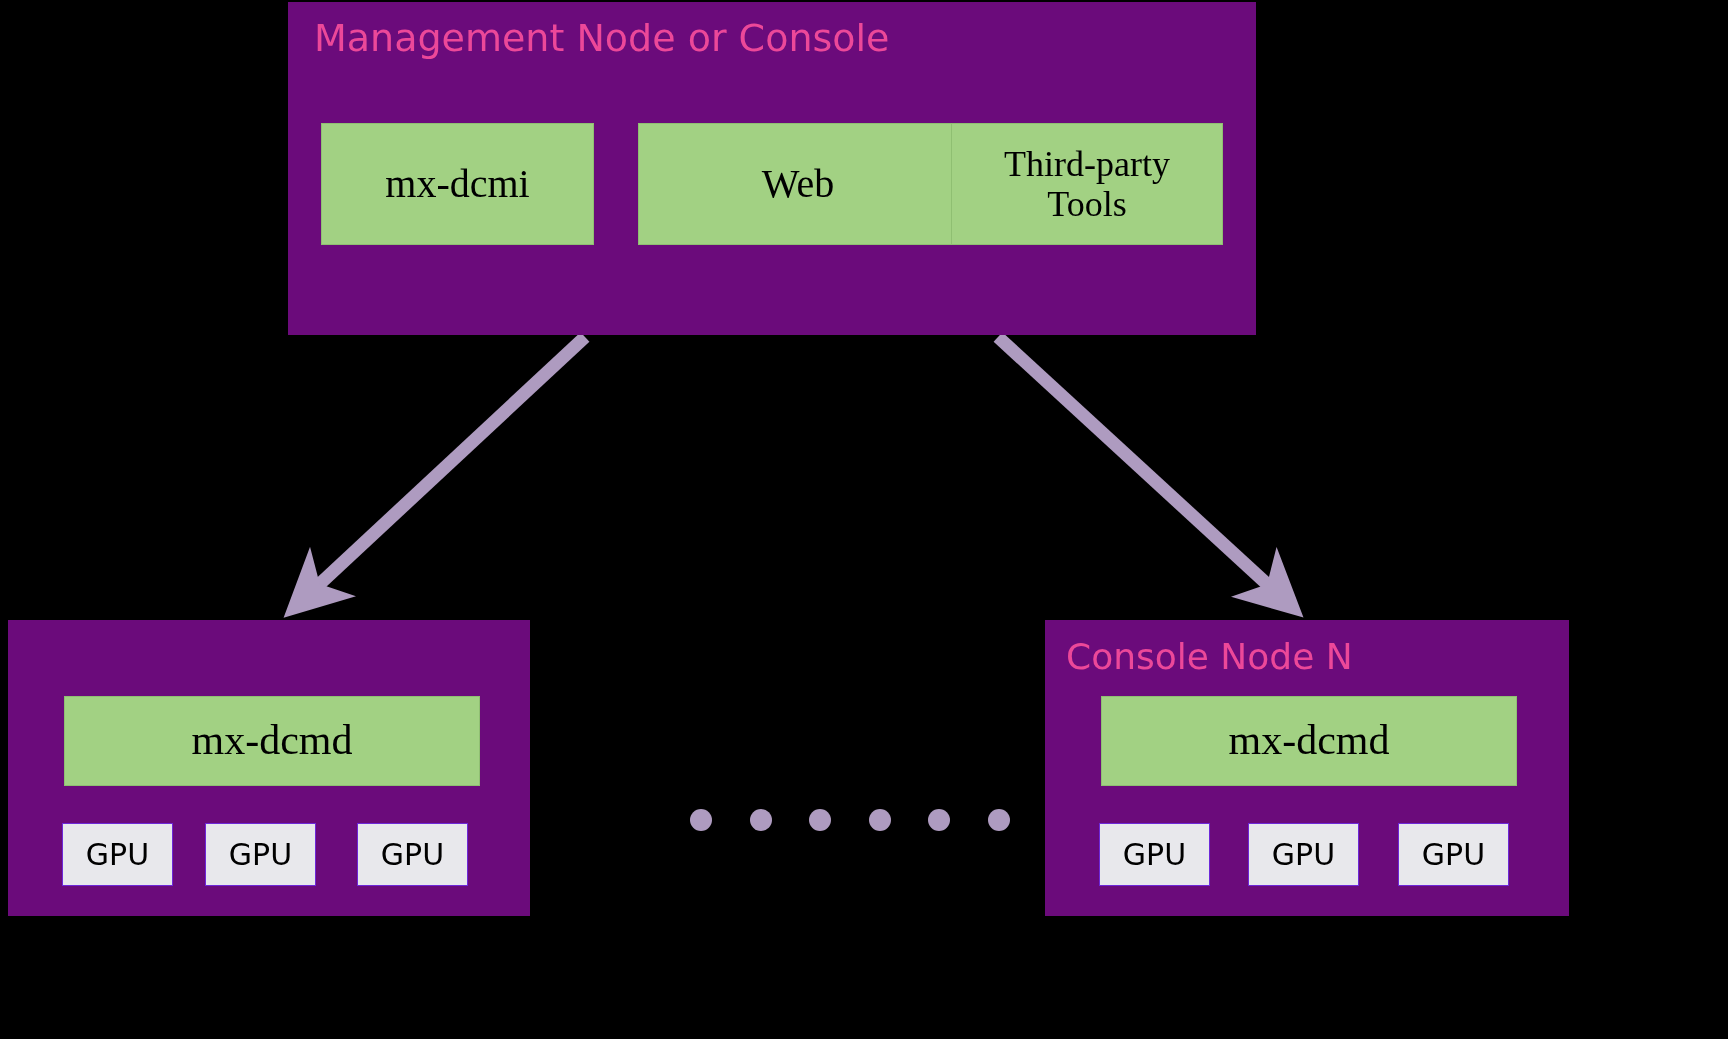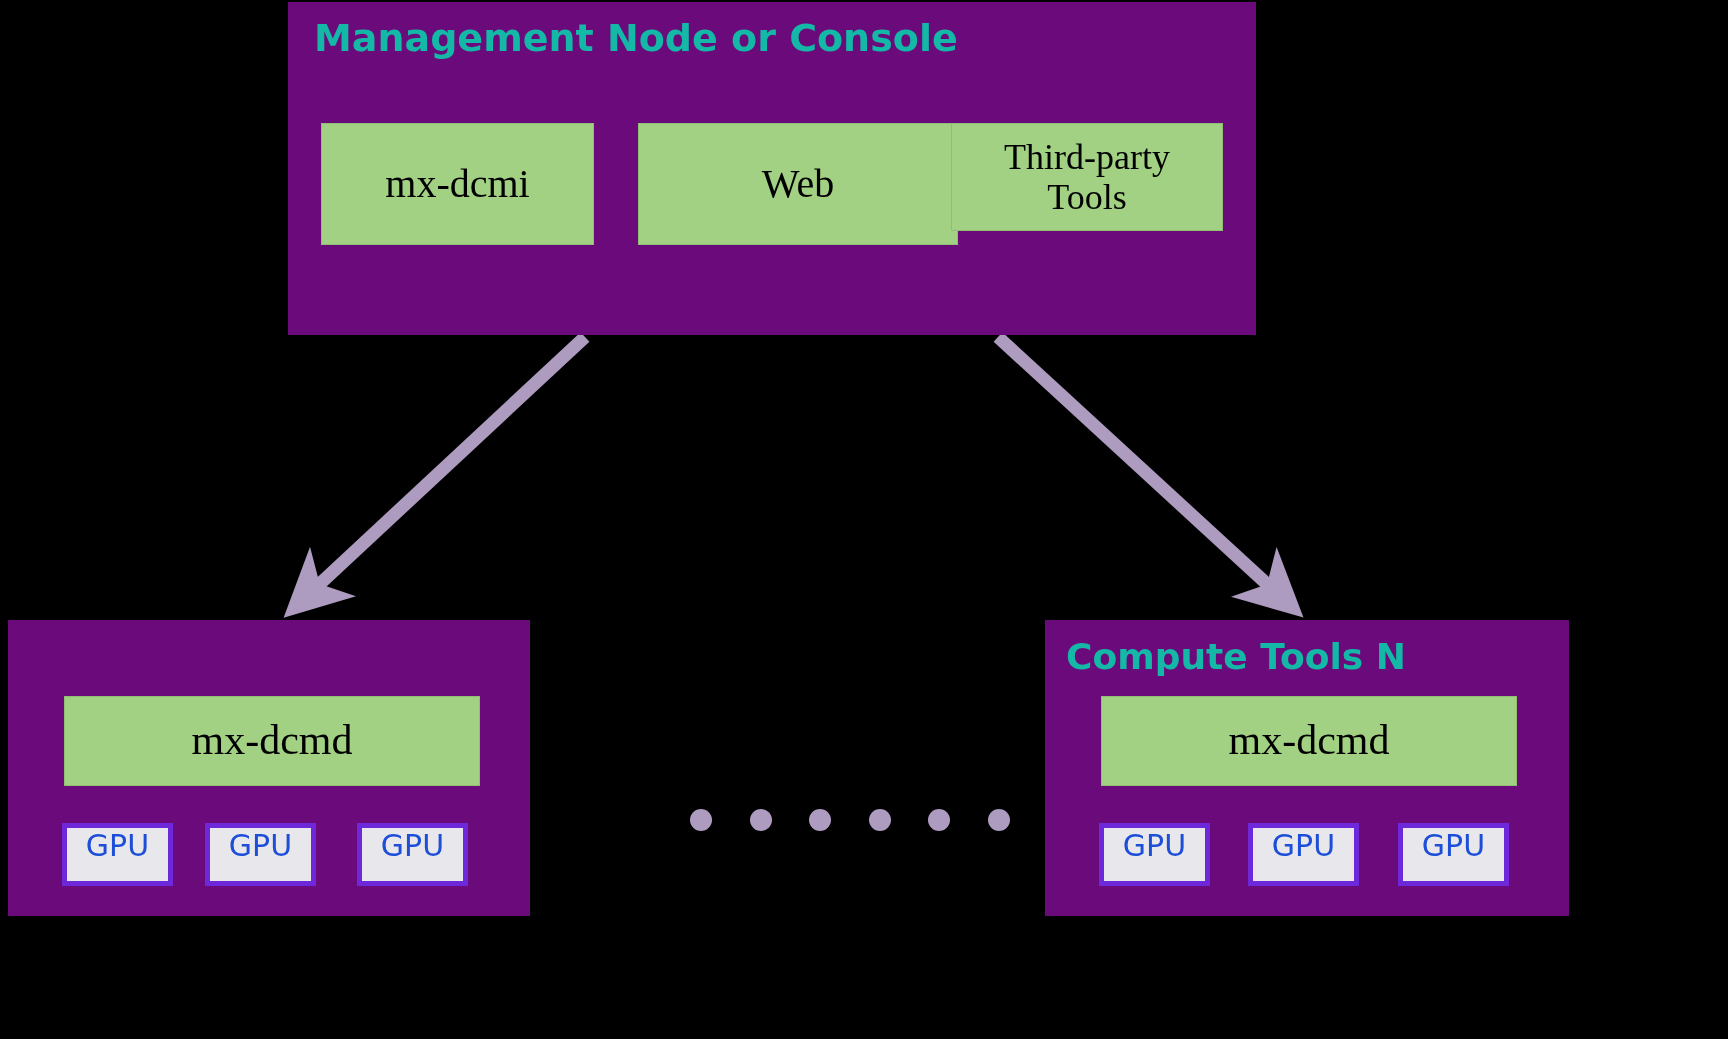--- a/index.html
+++ b/index.html
@@ -18,22 +18,22 @@
   }
 
   
   .node-box {
     position: absolute;
     background: #6B0B7B;
     box-sizing: border-box;
   }
   .node-title {
     position: absolute;
-    color: #14b8a6;
-    font-weight: 700;
+    color: #ec4899;
+    font-weight: 400;
     white-space: nowrap;
     letter-spacing: 0px;
   }
 
   .green-box {
     position: absolute;
     background: #A2D183;
     border: 1px solid #8FBF72;
     box-sizing: border-box;
     display: flex;
@@ -41,26 +41,26 @@
     justify-content: center;
     text-align: center;
     color: #000000;
     line-height: 1.12;
     font-family: Liberation Serif, serif;
   }
 
   .gpu-box {
     position: absolute;
     background: #E8E8EC;
-    border: 5px solid #6d28d9;
+    border: 1px solid #6d28d9;
     box-sizing: border-box;
     display: flex;
-    align-items: flex-start;
+    align-items: center;
     justify-content: center;
-    color: #1d4ed8;
+    color: #000000;
   }
 
   
   #mgmt-node {
     left: 288px;
     top: 2px;
     width: 968px;
     height: 333px;
   }
   #mgmt-title {
@@ -79,21 +79,21 @@
     left: 638px;
     top: 123px;
     width: 320px;
     height: 122px;
     font-size: 40px;
   }
   #box-third-party {
     left: 951px;
     top: 123px;
     width: 272px;
-    height: 108px;
+    height: 122px;
     font-size: 36px;
     flex-direction: column;
   }
 
   
   #compute-node-1 {
     left: 8px;
     top: 620px;
     width: 522px;
     height: 296px;
@@ -222,21 +222,21 @@
     <span class="dot"></span>
     <span class="dot"></span>
     <span class="dot"></span>
     <span class="dot"></span>
     <span class="dot"></span>
     <span class="dot"></span>
   </div>
 
   <div id="compute-node-n" class="node-box"></div>
 
-  <div id="compute-n-title" class="node-title">Compute Tools N</div>
+  <div id="compute-n-title" class="node-title">Console Node N</div>
 
   <div id="box-mx-dcmd-n" class="green-box">
     <span>mx-dcmd</span>
   </div>
 
   <div id="gpu-n-0" class="gpu-box gpu-n">
     <span>GPU</span>
   </div>
   <div id="gpu-n-1" class="gpu-box gpu-n">
     <span>GPU</span>

